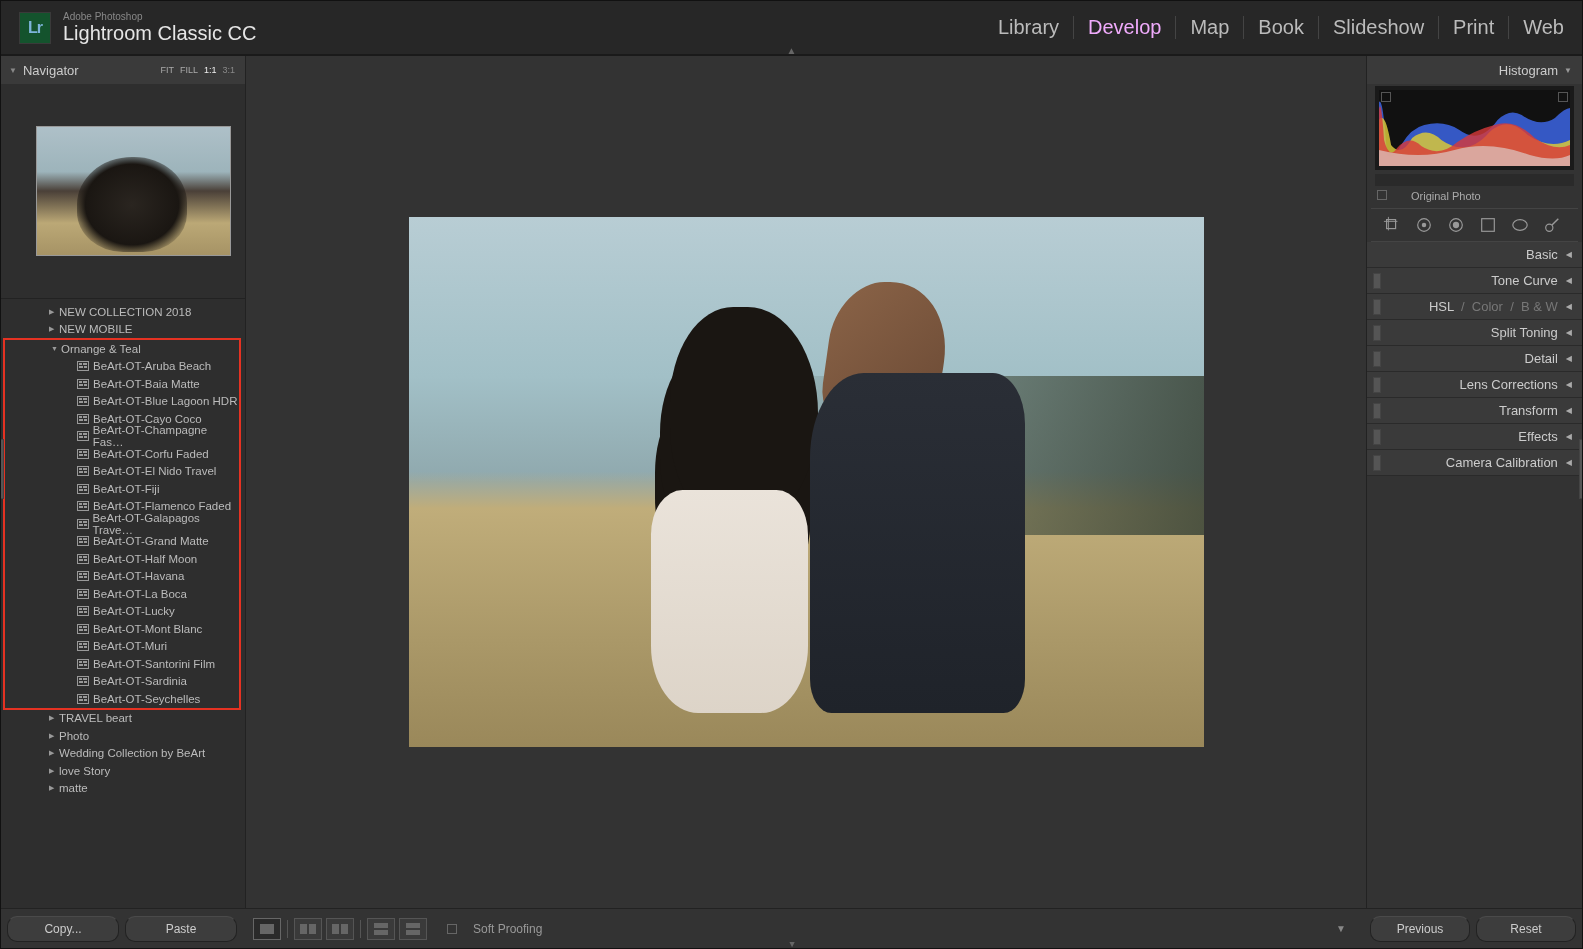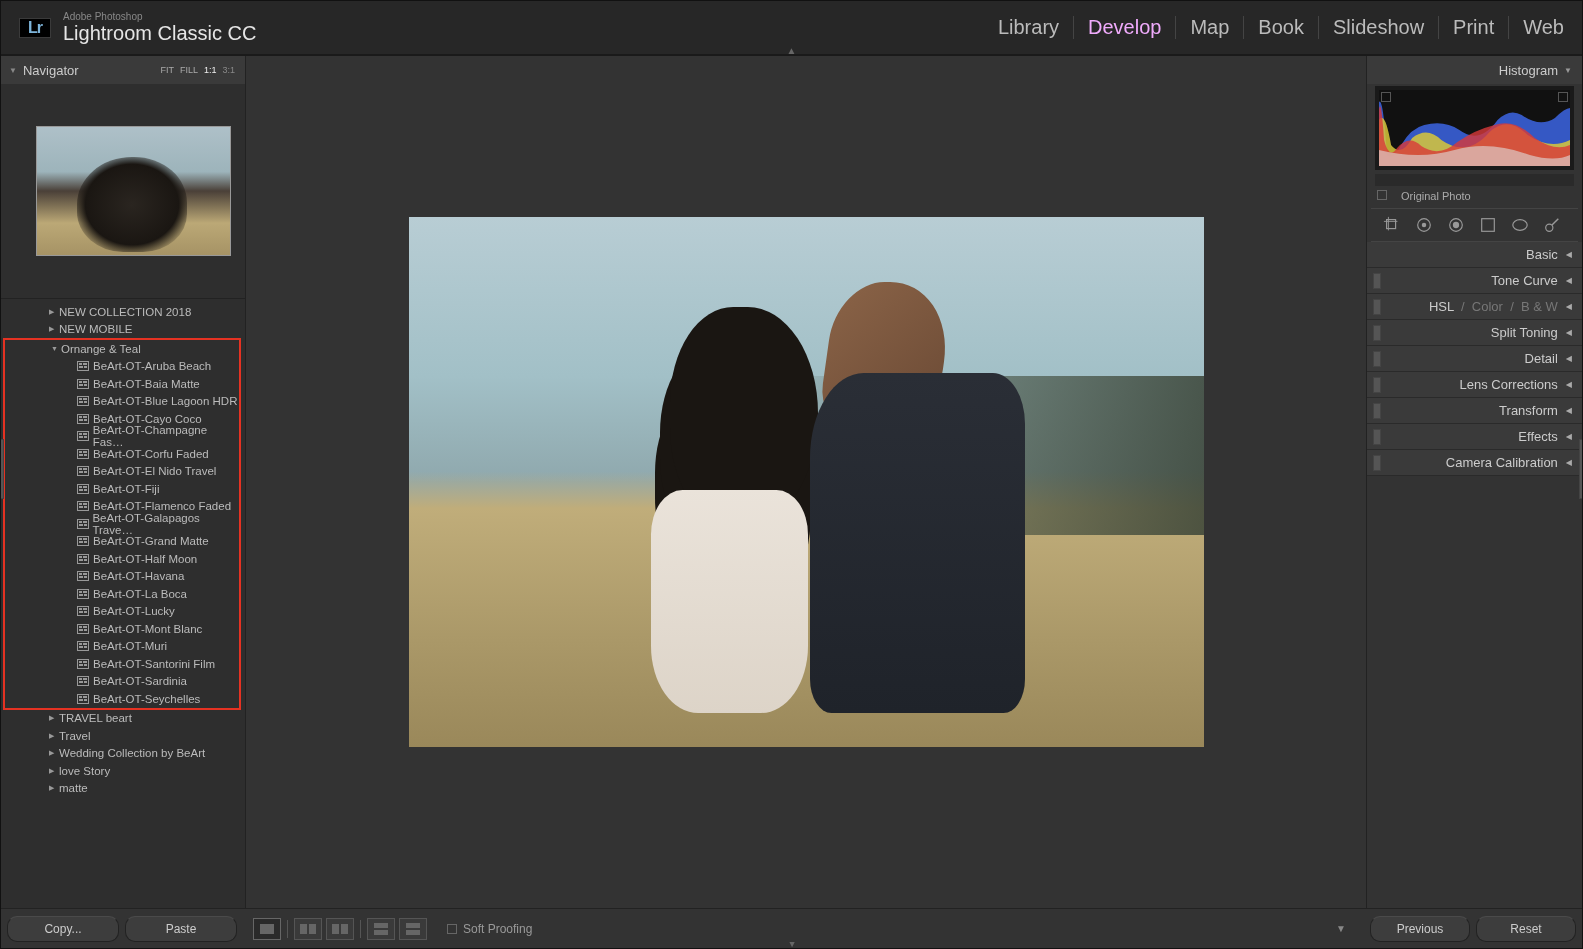--- a/index.html
+++ b/index.html
@@ -1,21 +1,21 @@
 <!DOCTYPE html>
 <html><head>
 <meta charset="utf-8">
 <style>
   * { margin:0; padding:0; box-sizing:border-box; font-family:"Segoe UI","Helvetica Neue",Arial,sans-serif; }
   body { background:#000; color:#bfbfbf; font-size:13px; width:1583px; height:949px; overflow:hidden; display:flex; flex-direction:column; border:1px solid #111; }
   
   
   .header { height:55px; background:#272727; display:flex; align-items:center; padding:0 18px; border-bottom:2px solid #1a1a1a; }
   .logo { display:flex; align-items:center; gap:12px; }
-  .logo-sq { width:32px; height:20px; background:#000000; border:1px solid #3a3a3a; display:flex; align-items:center; justify-content:center; color:#7db4da; font-weight:600; font-size:16px; letter-spacing:-1px; }
+  .logo-sq { width:32px; height:32px; background:#14532d; border:1px solid #3a3a3a; display:flex; align-items:center; justify-content:center; color:#7db4da; font-weight:600; font-size:16px; letter-spacing:-1px; }
   .logo-text { line-height:1.1; }
   .logo-text .sub { font-size:10px; color:#888; }
   .logo-text .main { font-size:20px; color:#e5e5e5; font-weight:300; }
   .modules { margin-left:auto; display:flex; align-items:center; gap:0; }
   .modules span { color:#bbb; font-size:20px; font-weight:300; padding:0 14px; cursor:pointer; border-right:1px solid #444; }
   .modules span:last-child { border-right:none; padding-right:0; }
   .modules span.active { color:#f0abfc; font-weight:400; }
   
   
   .mid { flex:1; display:flex; background:#333; position:relative; min-height:0; }
@@ -65,41 +65,41 @@
   
   .right { width:216px; background:#333; border-left:1px solid #222; display:flex; flex-direction:column; }
   .histhdr { height:28px; display:flex; align-items:center; justify-content:flex-end; padding-right:10px; background:#3a3a3a; color:#ccc; font-size:13px; gap:6px; }
   .histhdr .tri { font-size:8px; color:#999; }
   .histbox { margin:2px 8px; background:#1a1a1a; padding:4px; }
   .hist { height:76px; background:#111; position:relative; overflow:hidden; }
   .hist .clip { position:absolute; top:2px; width:10px; height:10px; border:1px solid #555; }
   .hist .clip.l { left:2px; } .hist .clip.r { right:2px; }
   .hist svg { width:100%; height:100%; }
   .hist-info { height:12px; background:#2a2a2a; margin:2px 8px 0; }
-  .orig { display:flex; align-items:flex-start; gap:14px; padding:4px 10px 6px; font-size:11px; color:#aaa; }
+  .orig { display:flex; align-items:flex-start; gap:24px; padding:4px 10px 6px; font-size:11px; color:#aaa; }
   .orig .cb { width:10px; height:10px; border:1px solid #666; }
   .tool-icons { display:flex; align-items:center; height:34px; padding:0 10px; gap:10px; border-top:1px solid #444; border-bottom:1px solid #444; margin:0 4px; }
   .tool-icons .ti { width:22px; height:22px; display:flex; align-items:center; justify-content:center; color:#999; cursor:pointer; }
   .tool-icons svg { width:18px; height:18px; }
   .panel-row { height:26px; display:flex; align-items:center; justify-content:flex-end; padding:0 10px 0 6px; background:#3a3a3a; border-bottom:1px solid #2a2a2a; font-size:13px; color:#ccc; cursor:pointer; gap:8px; }
   .panel-row .sw { width:8px; height:16px; background:#555; border:1px solid #444; margin-right:auto; }
   .panel-row .tri { font-size:8px; color:#aaa; }
   .panel-row .dim { color:#777; }
   
   
   .footer { height:40px; background:#333; border-top:1px solid #222; display:flex; align-items:center; padding:0 6px; gap:8px; position:relative; }
   .footer::after { content:'▲'; position:absolute; left:50%; bottom:-2px; transform:translateX(-50%) rotate(180deg); font-size:9px; color:#666; }
   .btn { height:26px; background:#3d3d3d; border:1px solid #222; border-top-color:#4a4a4a; color:#ccc; font-size:12px; display:flex; align-items:center; justify-content:center; cursor:pointer; border-radius:10px; }
   .left-btns { display:flex; gap:6px; width:230px; }
   .left-btns .btn { flex:1; }
   .compare-icons { display:flex; align-items:center; gap:4px; margin-left:8px; }
   .compare-icons .ci { width:28px; height:22px; border:1px solid #555; background:#3a3a3a; cursor:pointer; display:flex; align-items:center; justify-content:center; }
   .compare-icons .ci.active { background:#2a2a2a; border-color:#666; }
   .compare-icons .divider { width:1px; height:18px; background:#555; margin:0 2px; }
-  .softproof { display:flex; align-items:center; gap:6px; margin-left:12px; color:#999; font-size:12px; }
+  .softproof { display:flex; align-items:center; gap:16px; margin-left:12px; color:#999; font-size:12px; }
   .softproof .cb { width:10px; height:10px; border:1px solid #666; }
   .view-drop { width:22px; height:22px; display:flex; align-items:center; justify-content:center; margin-left:auto; margin-right:10px; color:#888; cursor:pointer; font-size:10px; }
   .right-btns { display:flex; gap:6px; width:206px; }
   .right-btns .btn { flex:1; }
 </style>
 </head>
 <body>
 
 <div class="header">
   <div class="logo">
@@ -391,21 +391,21 @@
             </span>
             <span>BeArt-OT-Seychelles</span>
           </div>
         </div>
         <div class="col-row l1">
           <span class="tri">▶</span>
           <span>TRAVEL beart</span>
         </div>
         <div class="col-row l1">
           <span class="tri">▶</span>
-          <span>Travel</span>
+          <span>Photo</span>
         </div>
         <div class="col-row l1">
           <span class="tri">▶</span>
           <span>Wedding Collection by BeArt</span>
         </div>
         <div class="col-row l1">
           <span class="tri">▶</span>
           <span>love Story</span>
         </div>
         <div class="col-row l1">

